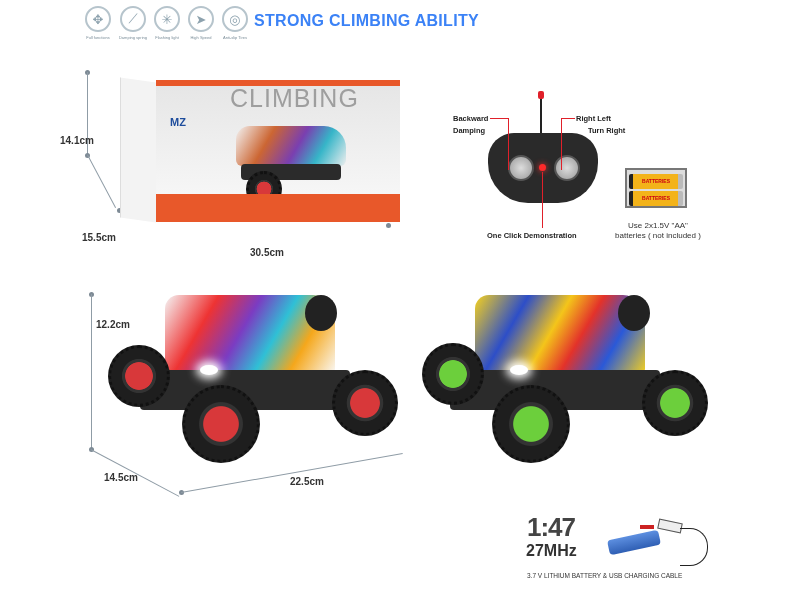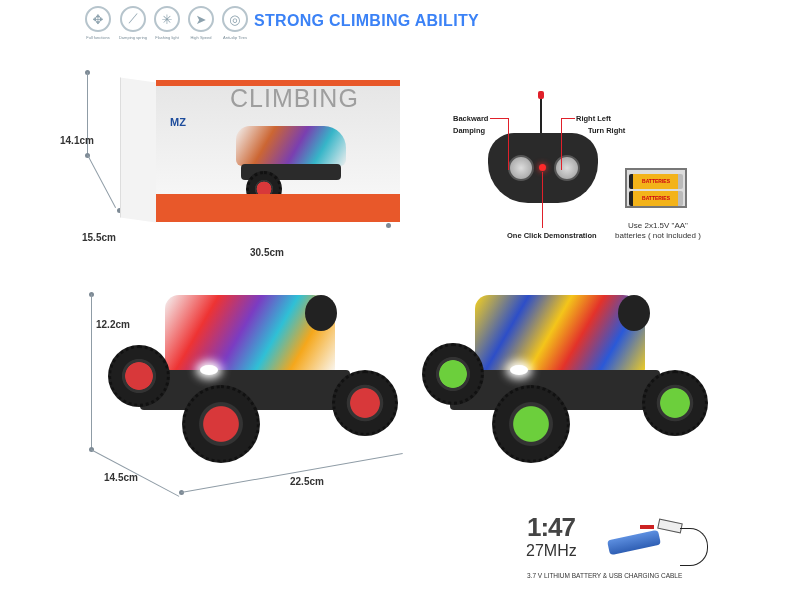--- a/index.html
+++ b/index.html
@@ -25,21 +25,21 @@
   .car .chassis{position:absolute;background:#2b2b2b;border-radius:4px}
   .wheel{position:absolute;border-radius:50%;background:radial-gradient(circle,var(--rim) 0 34%,#333 36% 42%,#1e1e1e 44%);border:3px dotted #111}
   
   .remote{position:absolute;left:488px;top:125px;width:110px;height:85px}
   .rlabel{position:absolute;font-size:7.5px;font-weight:bold;color:#222;white-space:nowrap}
   .rline{position:absolute;background:#e0202a}
   .battery-box{position:absolute;left:625px;top:168px;width:62px;height:40px;border:2px solid #777;background:#ddd;padding:2px}
   .cell{height:15px;margin:2px 0;background:linear-gradient(90deg,#222 0 8%,#f3b31a 8% 90%,#bbb 90%);border-radius:2px;font-size:5px;color:#c01;font-weight:bold;text-align:center;line-height:15px}
   .bat-txt{position:absolute;left:598px;top:221px;width:120px;text-align:center;font-size:8px;color:#333;line-height:1.25}
   .scale{position:absolute;left:527px;top:512px;font-size:26px;font-weight:bold;color:#444;letter-spacing:-1px}
-  .freq{position:absolute;left:526px;top:542px;font-size:16px;font-weight:normal;color:#333}
+  .freq{position:absolute;left:526px;top:542px;font-size:16px;font-weight:bold;color:#333}
   .charge{position:absolute;left:527px;top:572px;font-size:6.5px;color:#333}
   .li-bat{position:absolute;left:608px;top:535px;width:52px;height:15px;background:linear-gradient(#5d8fe0,#2f5fb4);border-radius:4px;transform:rotate(-12deg)}
   .usb{position:absolute;left:658px;top:521px;width:24px;height:10px;background:#eee;border:1px solid #555;transform:rotate(12deg)}
 </style>
 </head>
 <body>
 
 <div>
   <div class="feat" style="left:83px">
     <div class="circ">✥</div>
@@ -94,21 +94,21 @@
   <div class="abs" style="left:50px;top:-34px;width:6px;height:8px;background:#e0202a;border-radius:2px"></div>
   <div class="abs" style="left:0;top:8px;width:110px;height:70px;background:#2a2a2a;border-radius:26px 26px 40px 40px"></div>
   <div class="abs" style="left:20px;top:30px;width:26px;height:26px;border-radius:50%;background:radial-gradient(#ddd,#999);border:2px solid #555"></div>
   <div class="abs" style="left:66px;top:30px;width:26px;height:26px;border-radius:50%;background:radial-gradient(#ddd,#999);border:2px solid #555"></div>
   <div class="abs" style="left:51px;top:39px;width:7px;height:7px;border-radius:50%;background:#ff2a2a;box-shadow:0 0 6px #f33"></div>
 </div>
 <div class="rlabel" style="left:453px;top:114px">Backward</div>
 <div class="rlabel" style="left:453px;top:126px">Damping</div>
 <div class="rlabel" style="left:576px;top:114px">Right Left</div>
 <div class="rlabel" style="left:588px;top:126px">Turn Right</div>
-<div class="rlabel" style="left:507px;top:231px">One Click Demonstration</div>
+<div class="rlabel" style="left:487px;top:231px">One Click Demonstration</div>
 <div class="rline" style="left:490px;top:118px;width:18px;height:1px"></div>
 <div class="rline" style="left:508px;top:118px;width:1px;height:52px"></div>
 <div class="rline" style="left:561px;top:118px;width:14px;height:1px"></div>
 <div class="rline" style="left:561px;top:118px;width:1px;height:52px"></div>
 <div class="rline" style="left:542px;top:172px;width:1px;height:56px"></div>
 
 <div class="battery-box">
   <div class="cell">BATTERIES</div>
   <div class="cell">BATTERIES</div>
 </div>

